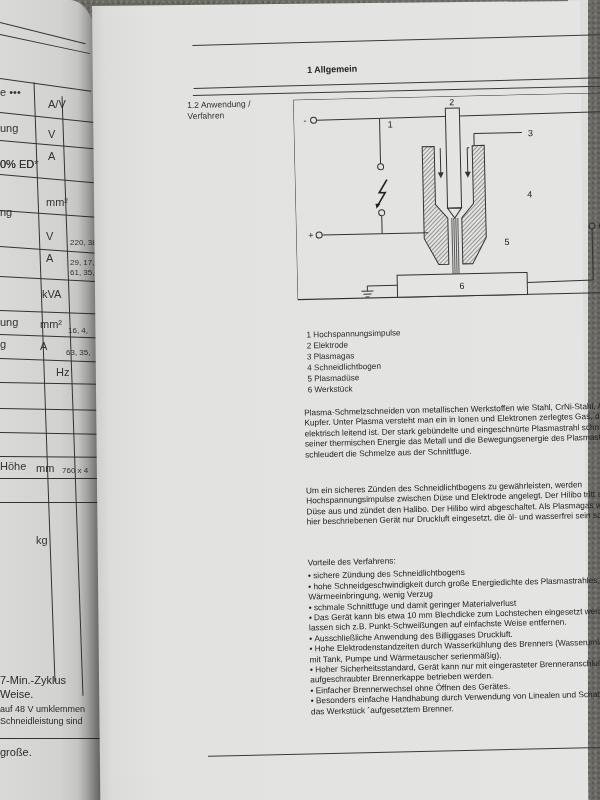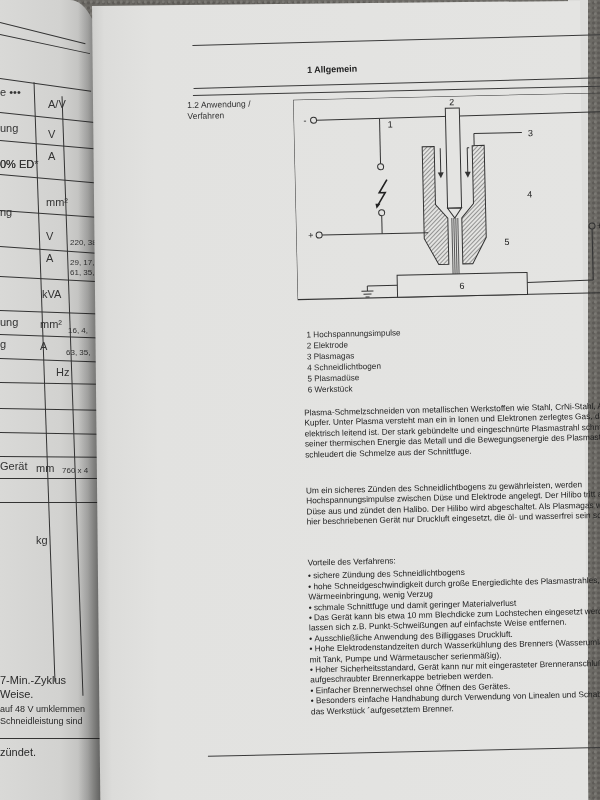--- a/index.html
+++ b/index.html
@@ -128,34 +128,34 @@
   <div class="lp-cell" style="left:40px;top:340px;">A</div>
   <div class="lp-cell lp-small" style="left:66px;top:348px;">63, 35,</div>
   <div class="lp-line" style="top:358px;width:100px;transform:rotate(2deg);transform-origin:left;"></div>
 
   <div class="lp-cell" style="left:48px;top:366px;margin-left:8px;">Hz</div>
   <div class="lp-line" style="top:382px;width:100px;transform:rotate(1deg);transform-origin:left;"></div>
   <div class="lp-line" style="top:408px;width:100px;transform:rotate(1deg);transform-origin:left;"></div>
   <div class="lp-line" style="top:432px;width:100px;transform:rotate(1deg);transform-origin:left;"></div>
   <div class="lp-line" style="top:456px;width:100px;transform:rotate(0.5deg);transform-origin:left;"></div>
 
-  <div class="lp-cell" style="left:0;top:460px;">Gerät</div>
+  <div class="lp-cell" style="left:0;top:460px;">Höhe</div>
   <div class="lp-cell" style="left:36px;top:462px;">mm</div>
   <div class="lp-cell lp-small" style="left:62px;top:466px;">760 x 4</div>
   <div class="lp-line" style="top:478px;width:100px;"></div>
 
   <div class="lp-cell" style="left:36px;top:486px;margin-top:48px;">kg</div>
   <div class="lp-line" style="top:502px;width:100px;"></div>
 
   <div class="lp-note" style="top:674px;">7-Min.-Zyklus</div>
   <div class="lp-note" style="top:688px;">Weise.</div>
   <div class="lp-note" style="top:704px;font-size:9px;">auf 48 V umklemmen</div>
   <div class="lp-note" style="top:716px;font-size:9px;">Schneidleistung sind</div>
   <div class="lp-line" style="top:738px;width:100px;"></div>
-  <div class="lp-note" style="top:746px;">zündet.</div>
+  <div class="lp-note" style="top:746px;">große.</div>
   <div class="shade"></div>
 </div>
 
 <div class="page-edge"></div>
 <div class="page">
 
   <div class="header-box">
     <div class="chapter-title">1   Allgemein</div>
   </div>
 

